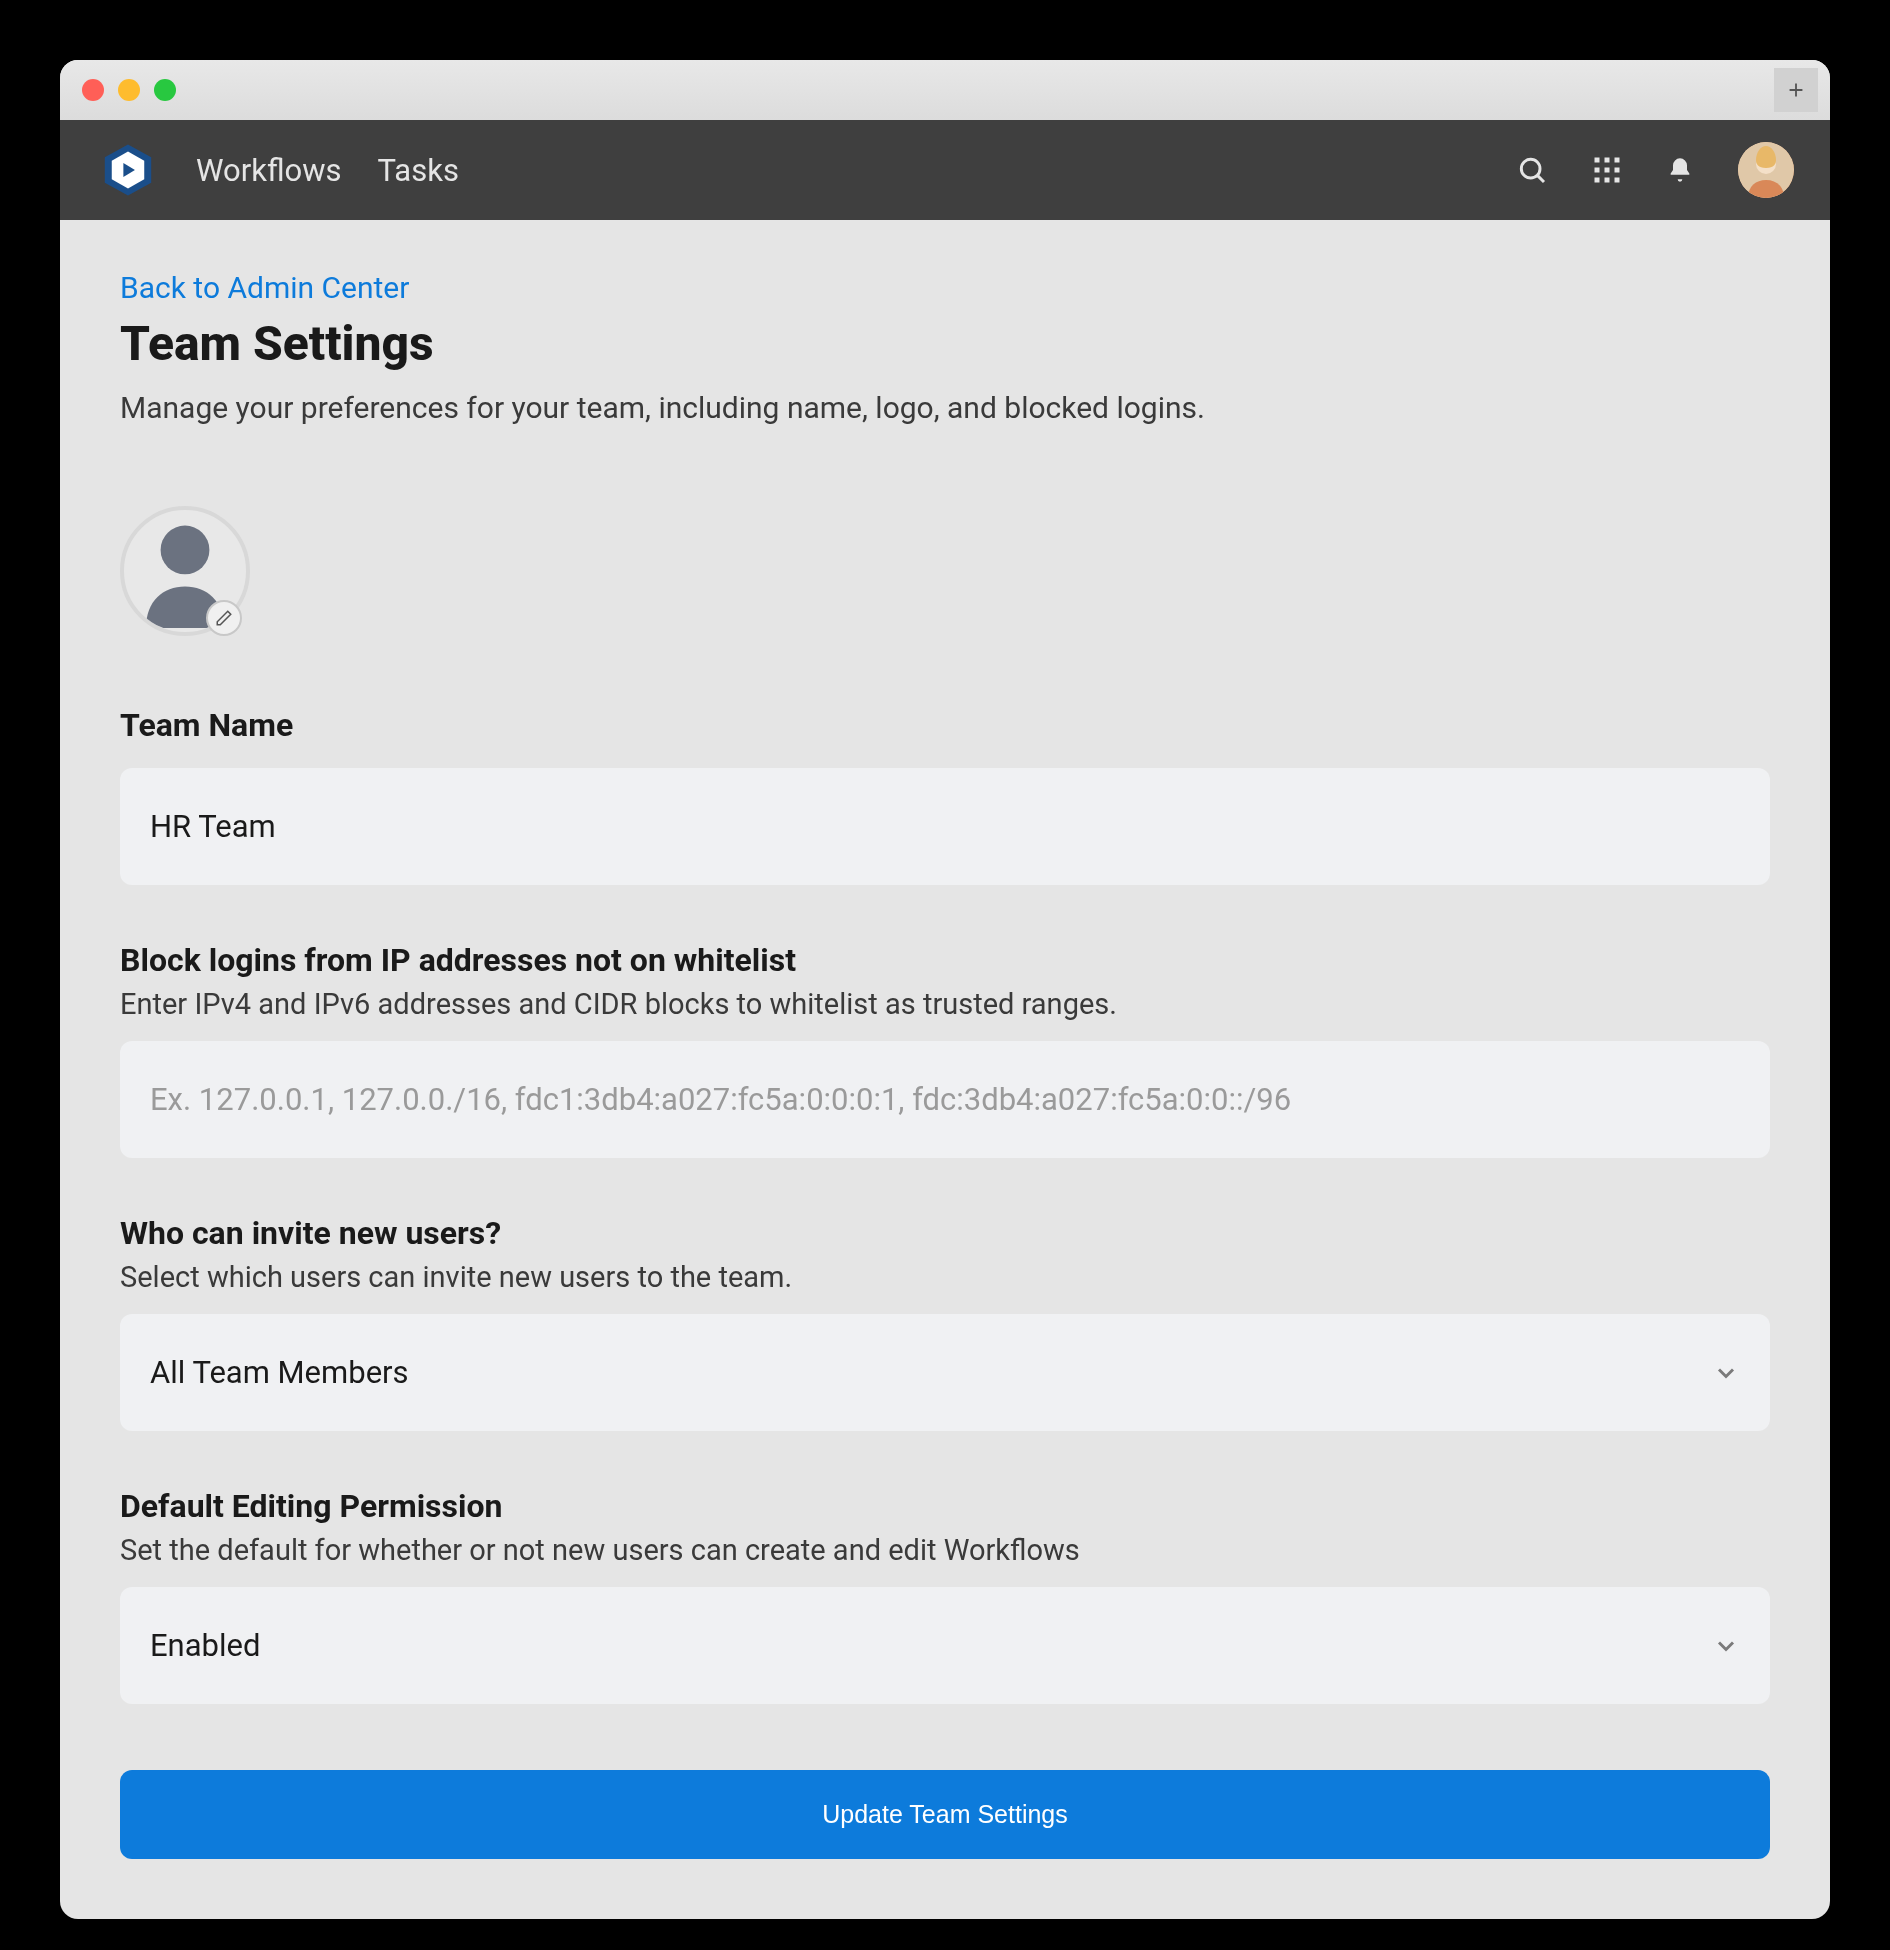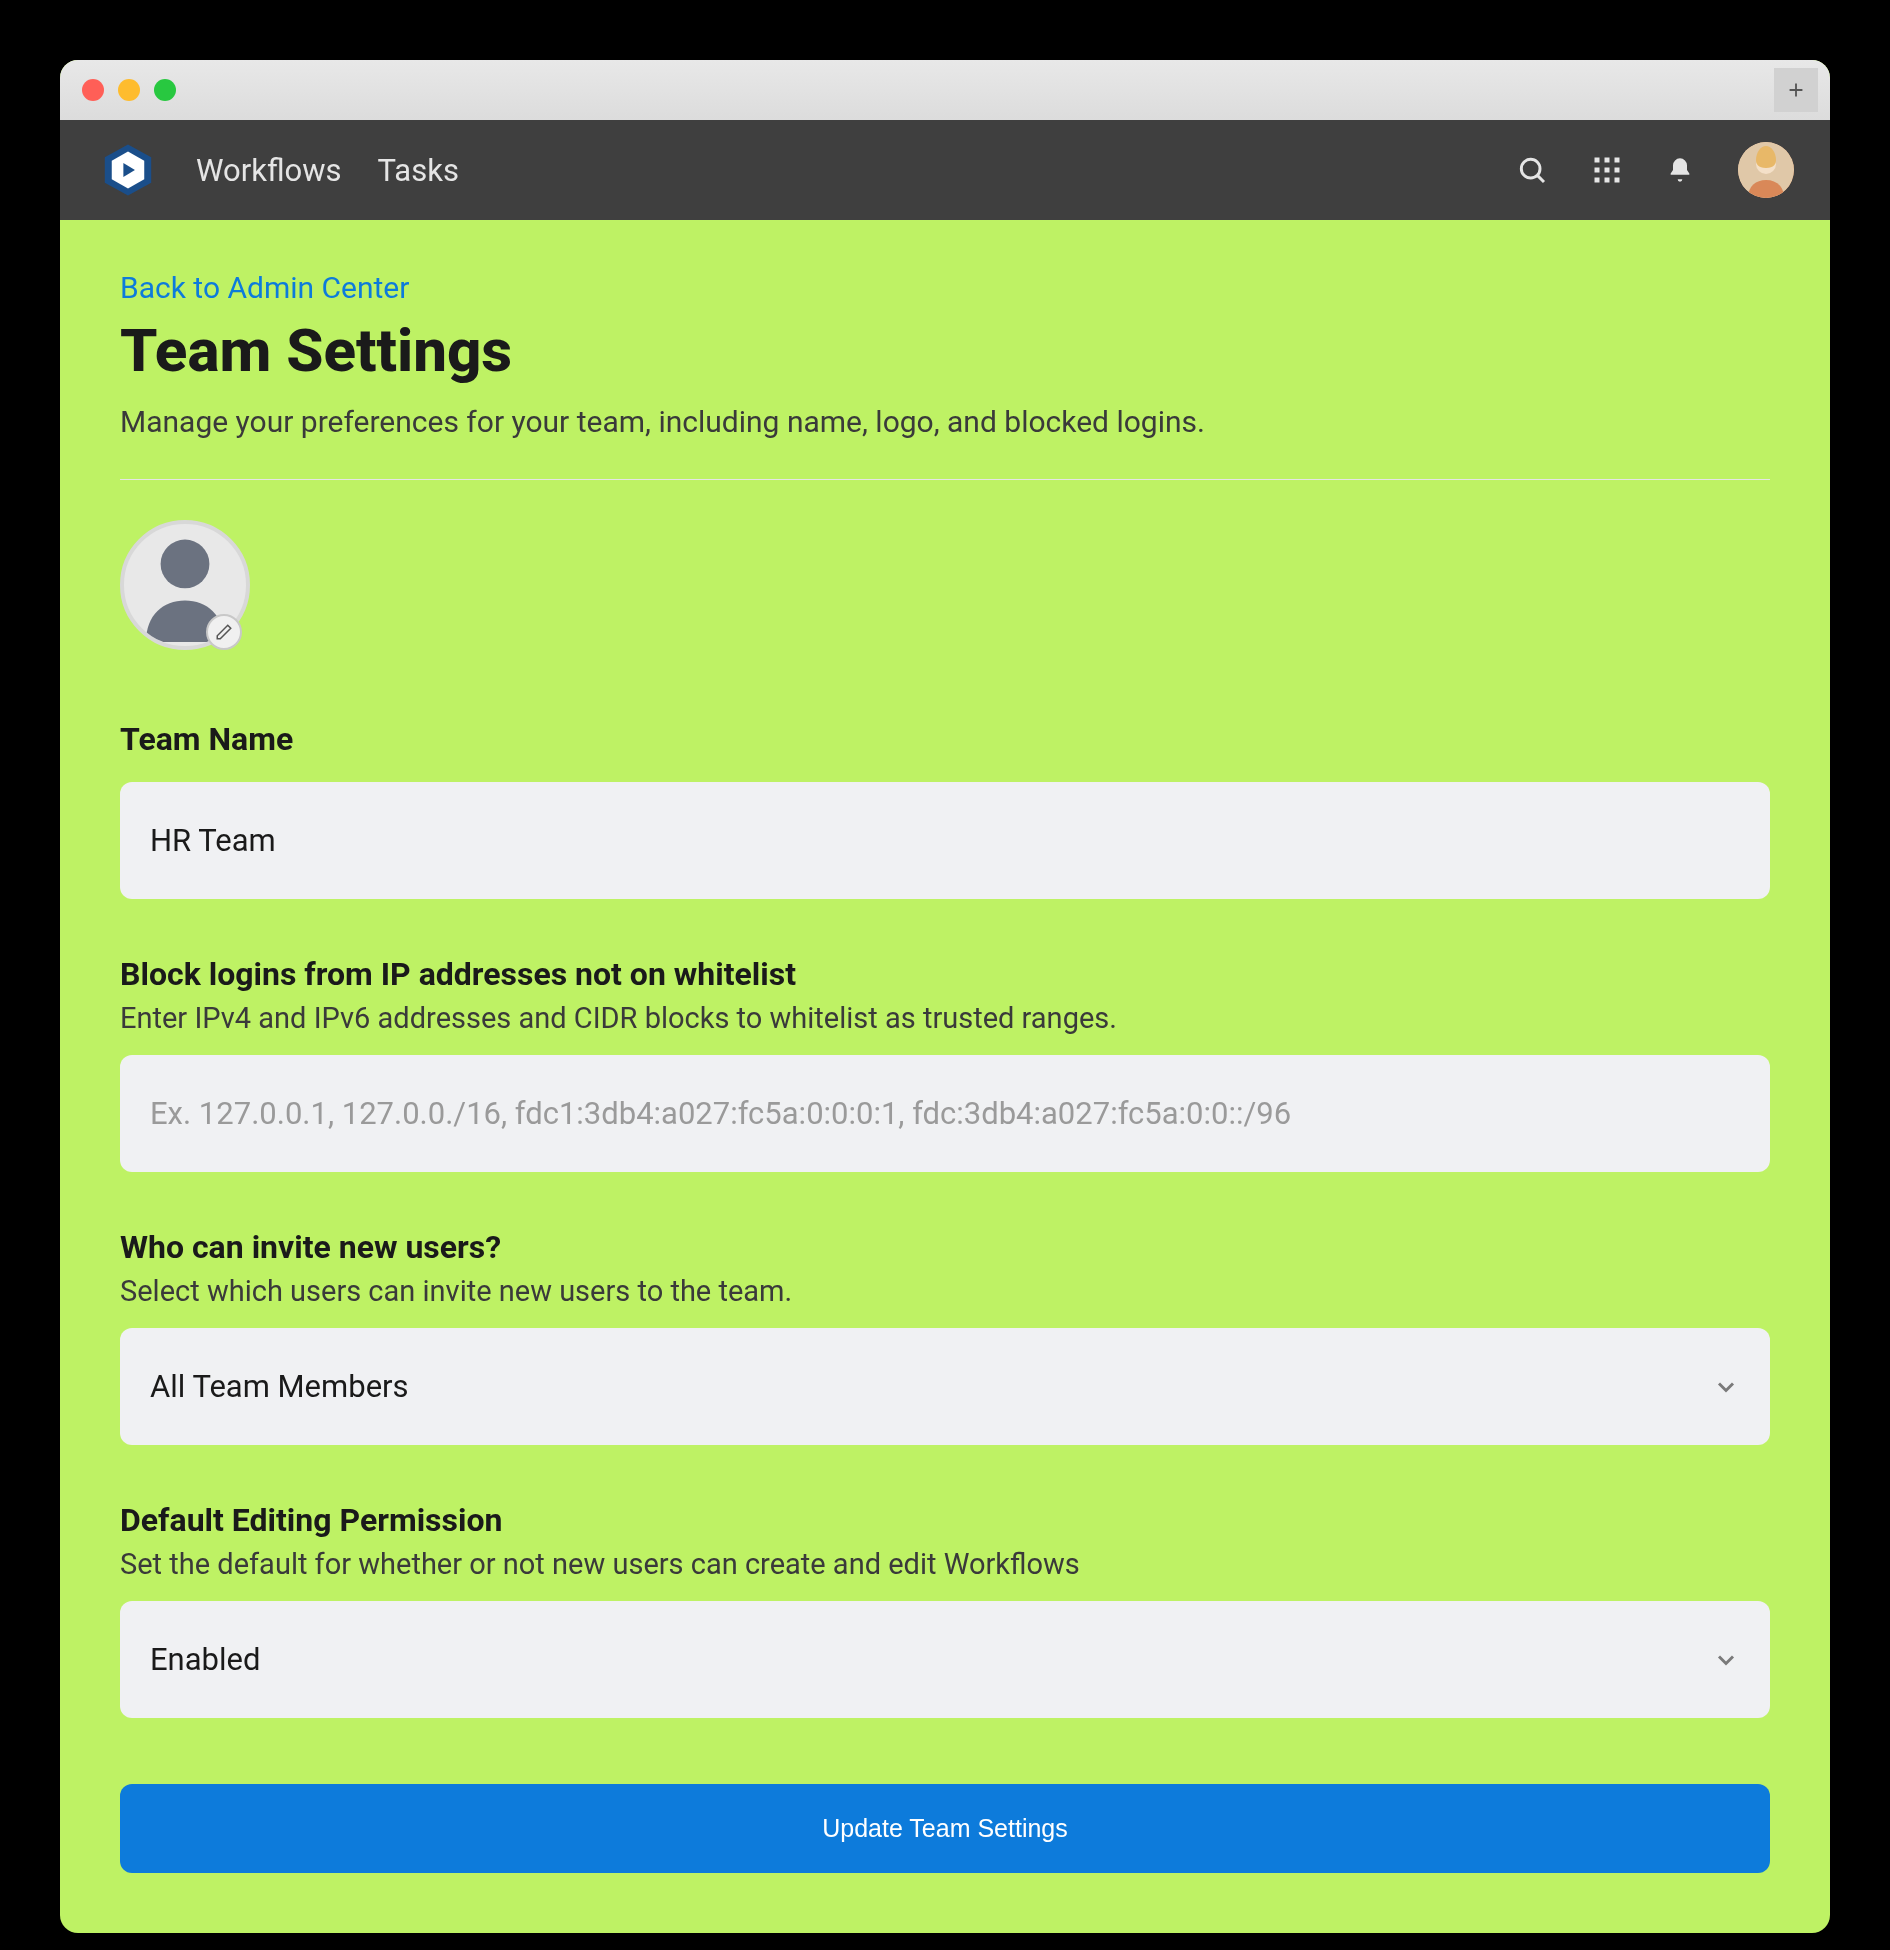--- a/index.html
+++ b/index.html
@@ -7,21 +7,21 @@
       background: #000;
       font-family: -apple-system, BlinkMacSystemFont, "Segoe UI", Roboto, Helvetica, Arial, sans-serif;
       display: flex;
       align-items: center;
       justify-content: center;
       min-height: 100vh;
       padding: 60px;
     }
     .window {
       width: 1770px;
-      background: #bef264;
+      background: #e5e5e5;
       border-radius: 18px;
       overflow: hidden;
       box-shadow: 0 20px 60px rgba(0,0,0,0.5);
     }
     .titlebar {
       height: 60px;
       background: linear-gradient(#e8e8e8, #dcdcdc);
       display: flex;
       align-items: center;
       padding: 0 22px;
@@ -96,21 +96,21 @@
       padding: 50px 60px 60px;
     }
     .back-link {
       color: #0d7bdb;
       font-size: 30px;
       cursor: pointer;
       display: inline-block;
       margin-bottom: 10px;
     }
     .page-title {
-      font-size: 60px;
+      font-size: 48px;
       font-weight: 800;
       color: #1a1a1a;
       margin-bottom: 18px;
     }
     .page-desc {
       font-size: 30px;
       color: #3a3a3a;
       margin-bottom: 40px;
     }
     .divider {

